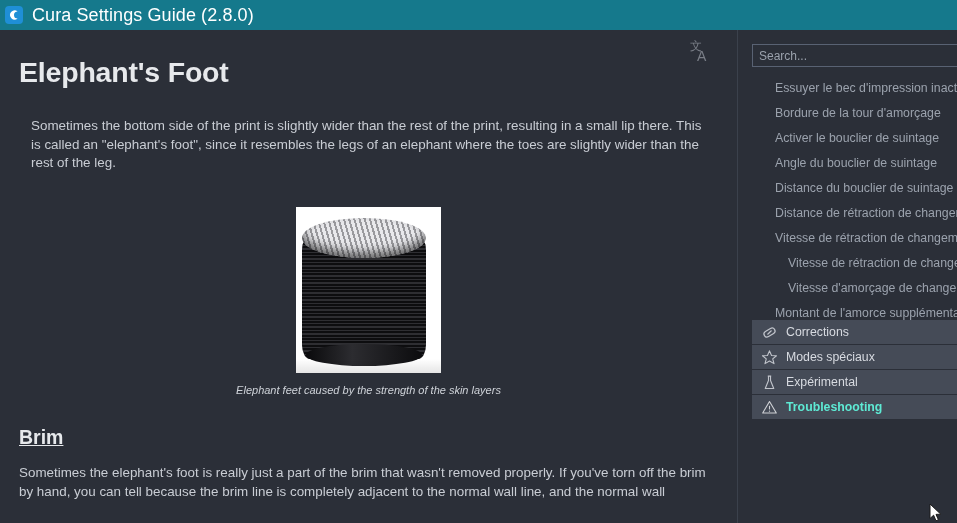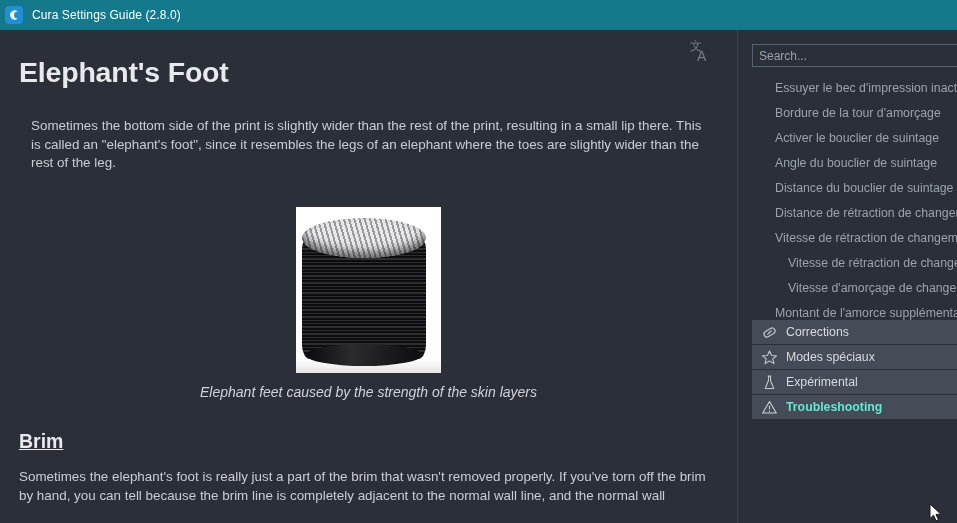--- a/index.html
+++ b/index.html
@@ -39,21 +39,21 @@
     background: #1f8fd6;
     display: flex;
     align-items: center;
     justify-content: center;
     flex: none;
     margin-right: 9px;
   }
   .app-logo svg { display: block; }
   .titlebar-title {
     color: #ffffff;
-    font-size: 12px;
+    font-size: 18px;
     letter-spacing: 0.1px;
     white-space: nowrap;
   }
 
   
   .content {
     position: absolute;
     left: 0; top: 30px;
     width: 737px; height: 493px;
     background: #2b2f38;
@@ -146,21 +146,21 @@
     background: linear-gradient(to right, #0a0a0c, #2c2c30 40%, #0c0c0e);
   }
   .spool-shadow {
     position: absolute;
     left: 0; bottom: 0;
     width: 145px; height: 14px;
     background: linear-gradient(to top, rgba(0,0,0,0.10), rgba(0,0,0,0));
   }
   figcaption.figure-caption {
     color: #cfd3d9;
-    font-size: 14px;
+    font-size: 11px;
     font-style: italic;
     padding-top: 7px;
   }
 
   h2.section-title {
     margin: 0;
     padding-top: 31px;
     color: #e7e9ec;
     font-size: 19.5px;
     font-weight: bold;

